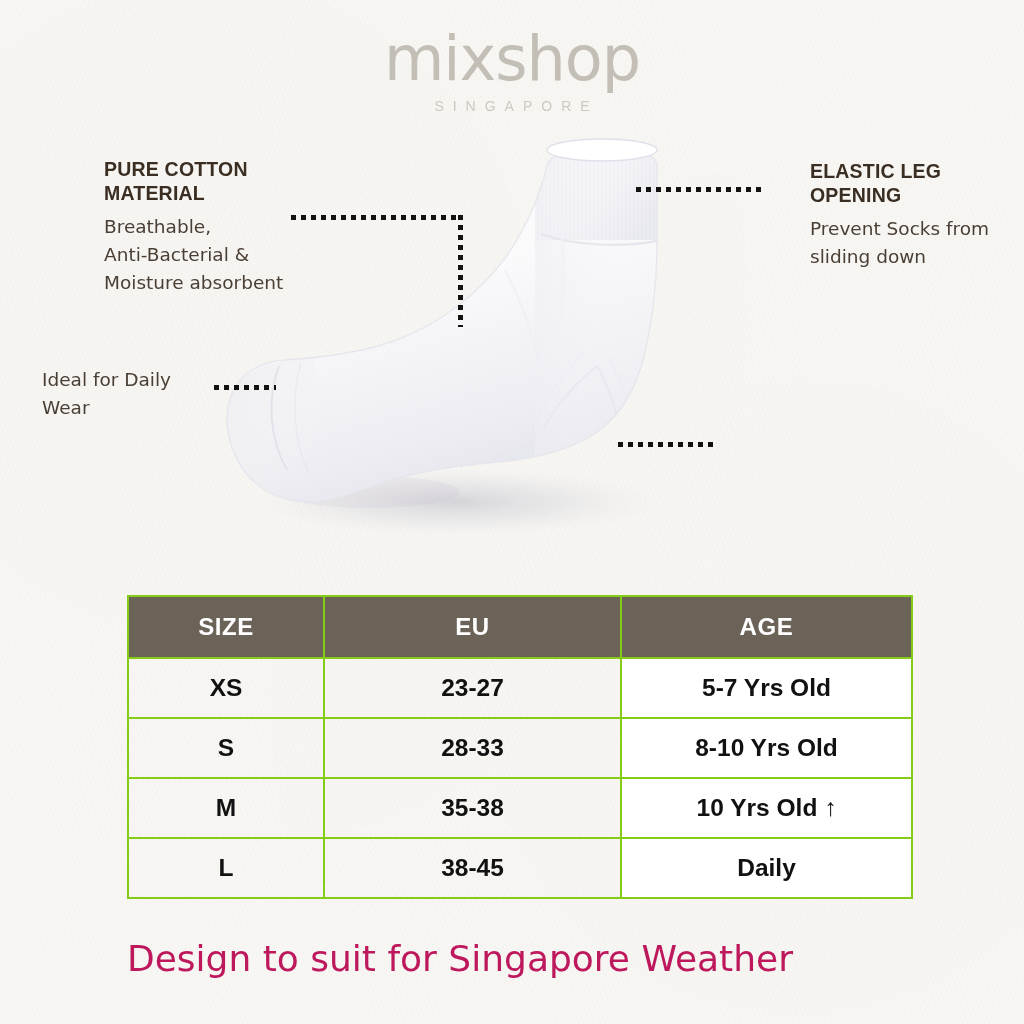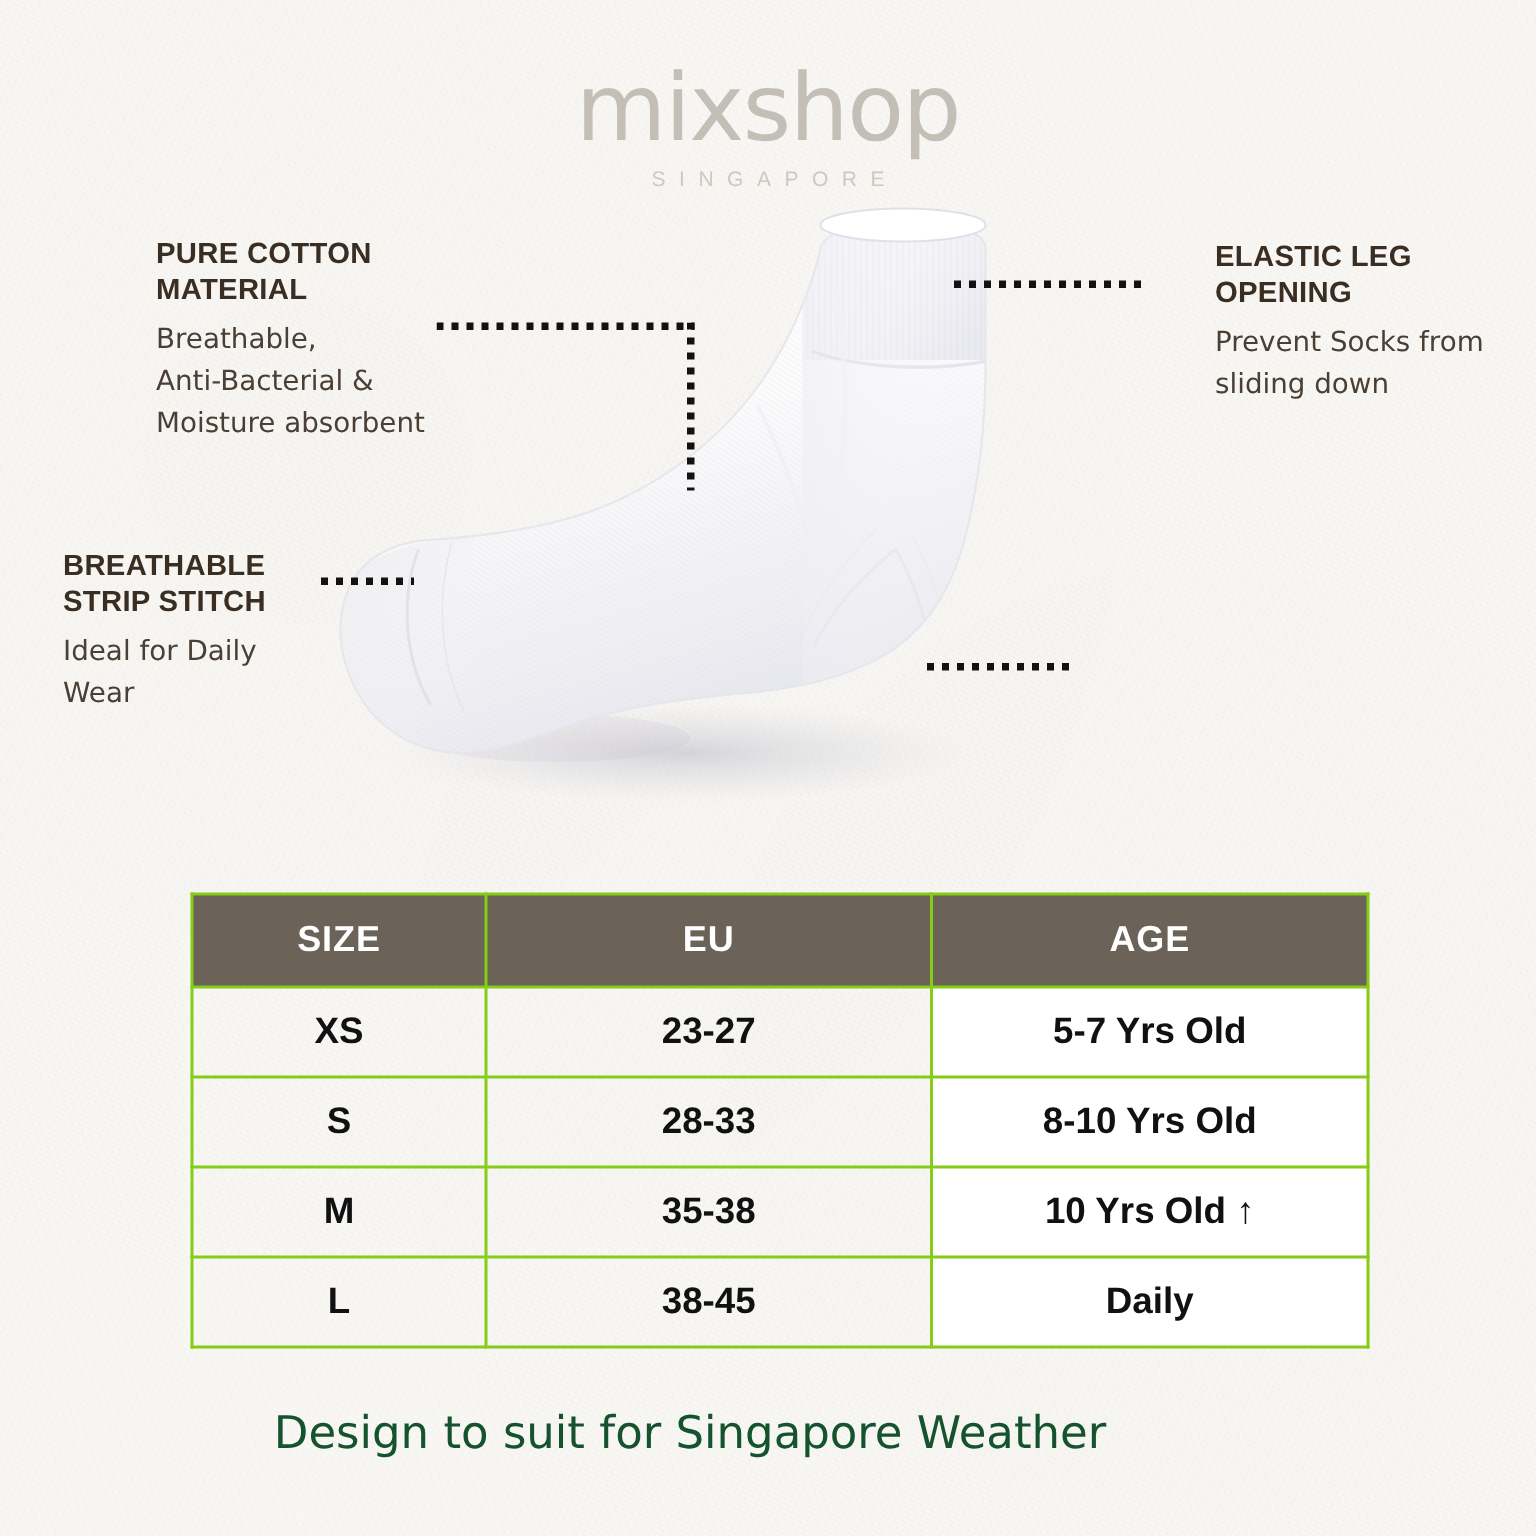--- a/index.html
+++ b/index.html
@@ -31,21 +31,20 @@
       radial-gradient(circle at 78% 68%, rgba(0,0,0,0.012), rgba(0,0,0,0) 60%);
   }
 
   
   #logo {
     position: absolute;
     left: 0;
     top: 28px;
     width: 1024px;
     text-align: center;
-    margin-top: 13px;
   }
   #logo .wordmark {
     font-family: "DejaVu Sans", sans-serif;
     font-size: 62px;
     font-weight: 400;
     letter-spacing: -1px;
     color: #c3bfb7;
     line-height: 1;
   }
   #logo .subword {
@@ -154,23 +153,23 @@
   .col-age  { width: 291px; }
 
   
   #tagline {
     position: absolute;
     left: 0;
     top: 938px;
     width: 920px;
     text-align: center;
     font-family: "DejaVu Sans", sans-serif;
-    font-size: 30px;
+    font-size: 36px;
     font-weight: 400;
-    color: #14532d;
+    color: #be185d;
     letter-spacing: 0px;
   }
 </style>
 </head>
 <body>
 
 <div id="page">
 
   <div id="paper-texture"></div>
 
@@ -299,22 +298,20 @@
   </div>
 
   <div class="callout right-side" id="callout-elastic-leg">
     <p class="c-title">ELASTIC LEG
 OPENING</p>
     <p class="c-body">Prevent Socks from
 sliding down</p>
   </div>
 
   <div class="callout" id="callout-breathable">
-    <p class="c-title">BREATHABLE
-STRIP STITCH</p>
     <p class="c-body">Ideal for Daily
 Wear</p>
   </div>
 
 
   <table id="size-table">
     <colgroup>
       <col class="col-size">
       <col class="col-eu">
       <col class="col-age">

